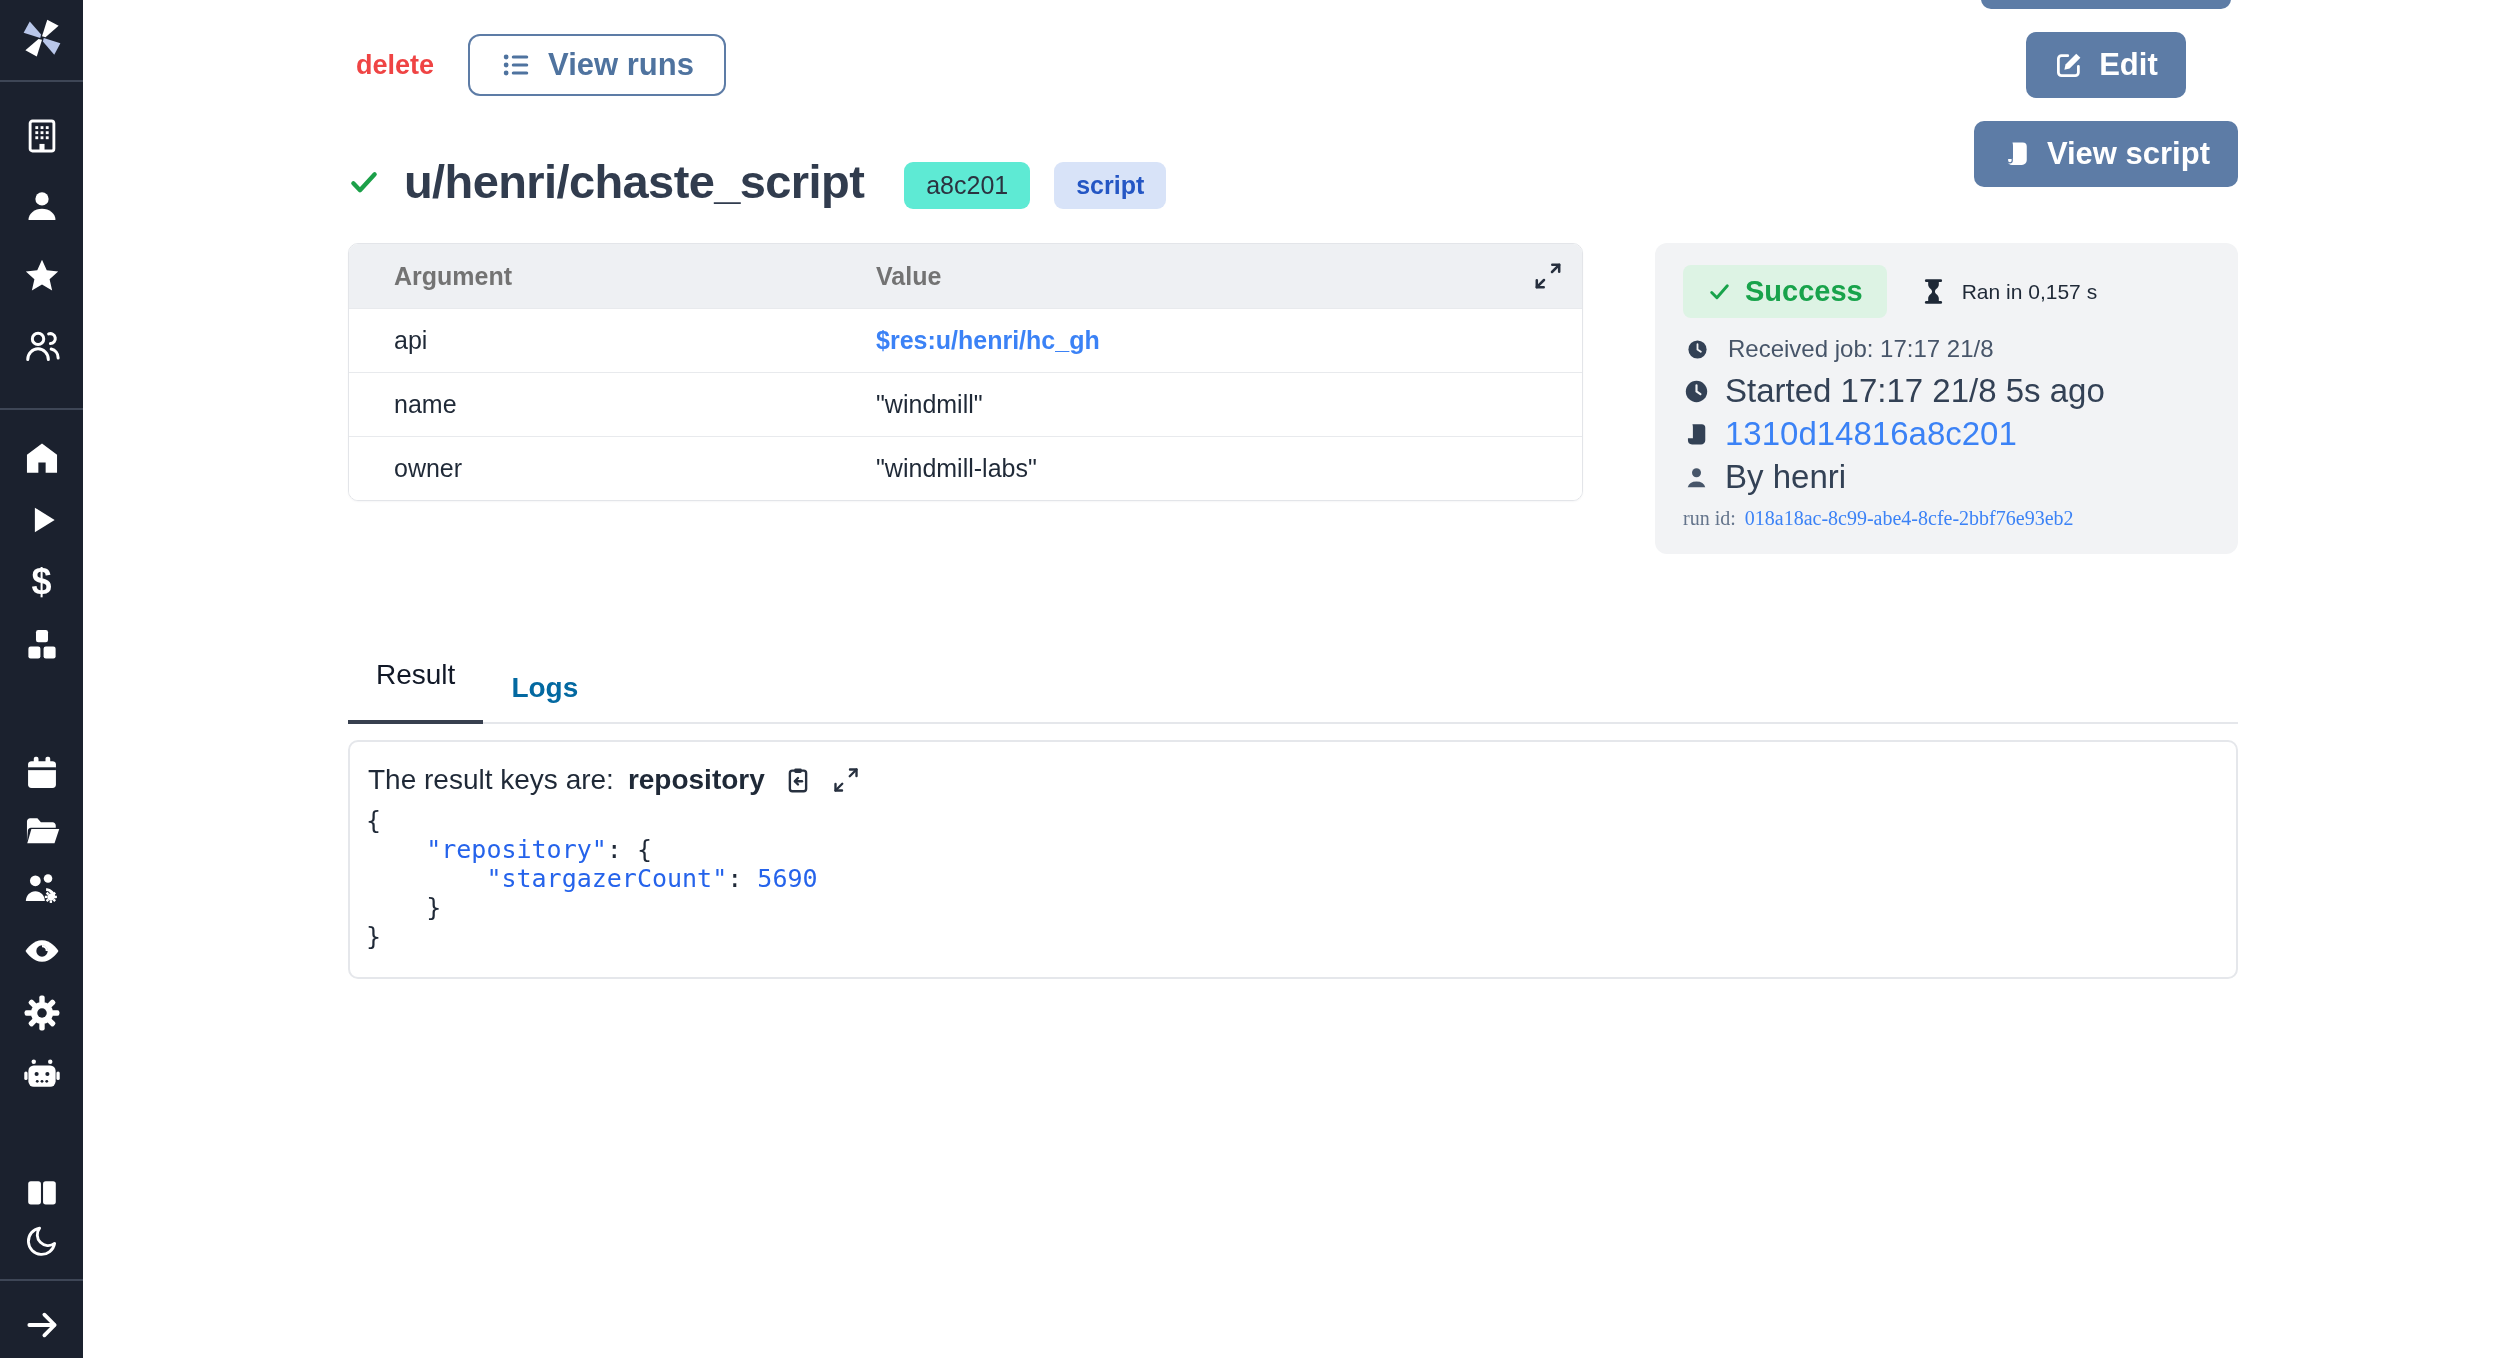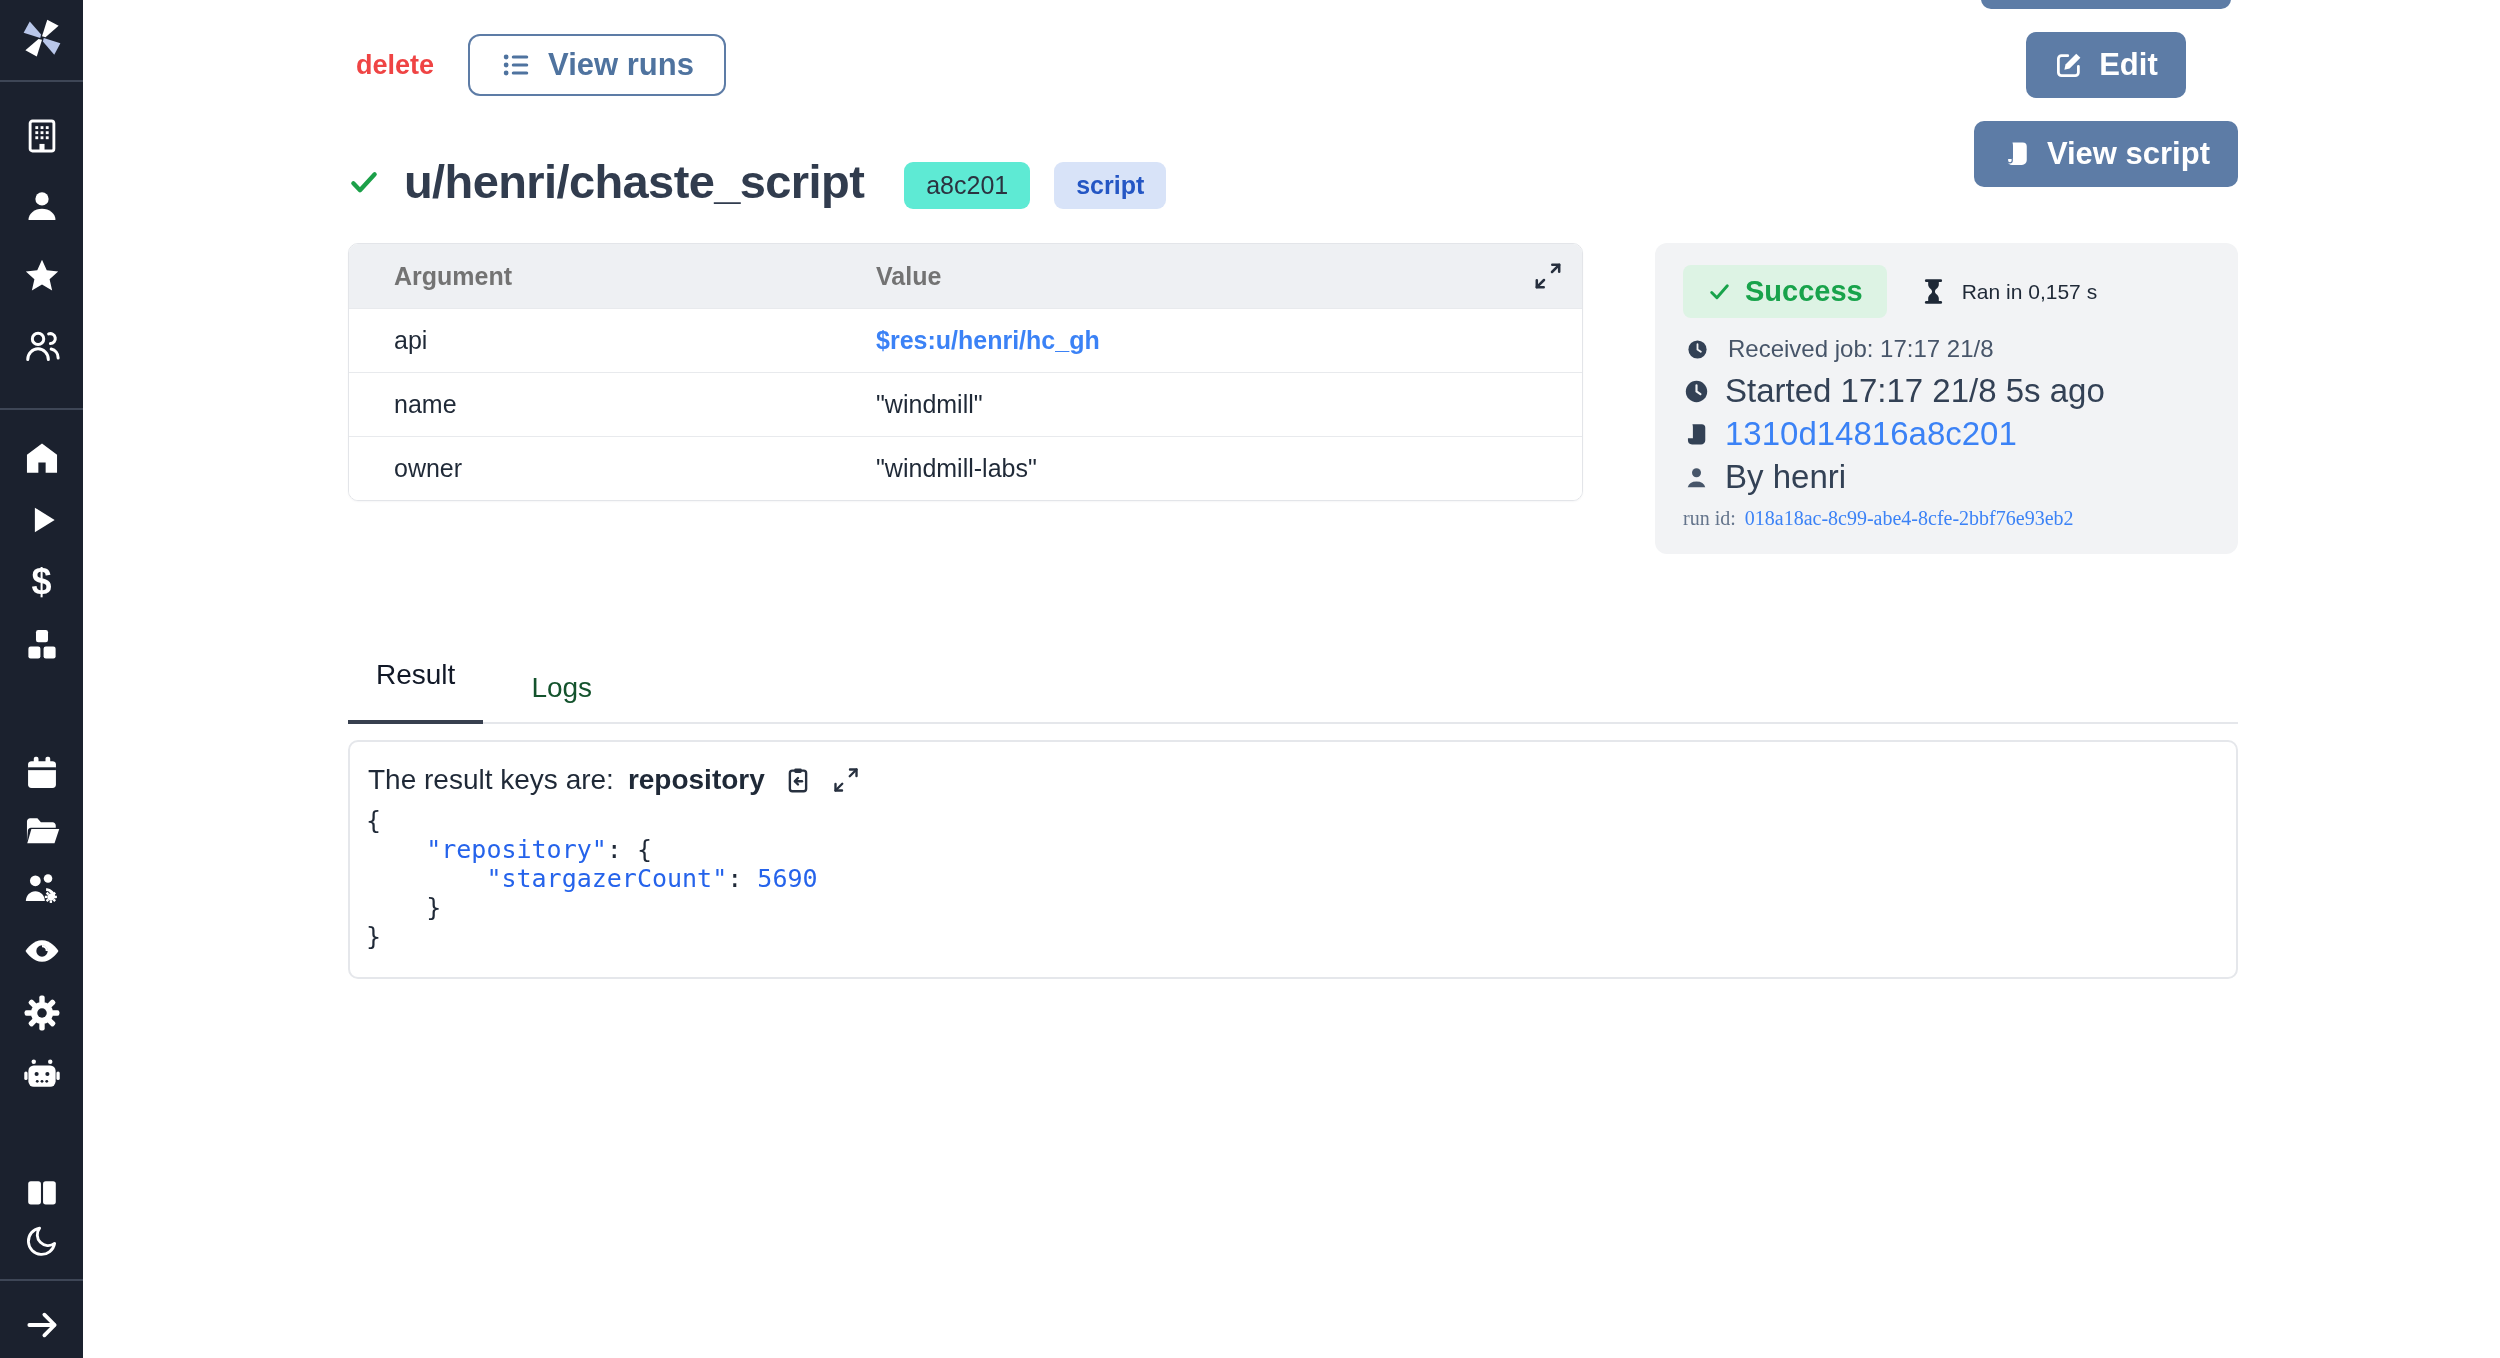--- a/index.html
+++ b/index.html
@@ -82,24 +82,24 @@
   .sp-received { margin-top: 17px; gap: 19px; font-size: 24px; color: #475569; padding-left: 3px; }
   .sp-started { margin-top: 9px; gap: 15px; font-size: 33px; color: #334155; }
   .sp-hash { margin-top: 5px; gap: 15px; font-size: 33px; }
   .sp-author { margin-top: 5px; gap: 15px; font-size: 33px; color: #334155; }
   .sp-runid { margin-top: 11px; font-size: 20px; font-family: Liberation Serif, serif; }
   .runid-label { color: #64748b; }
   .blue-link { color: #3b82f6; text-decoration: none; cursor: pointer; font-weight: 500; }
   .sp-runid .blue-link { margin-left: 9px; font-weight: 400; }
 
   
-  .tabs { margin-top: 94px; display: flex; border-bottom: 2px solid #e5e7eb; gap: 20px; }
+  .tabs { margin-top: 94px; display: flex; border-bottom: 2px solid #e5e7eb; }
   .tab { font-size: 28px; padding: 0 28px 18px; background: none; border: none; cursor: pointer; font-family: inherit; }
   .tab.active { color: #111827; font-weight: 500; border-bottom: 4px solid #38404f; margin-bottom: -2px; }
-  .tab.inactive { color: #14532d; font-weight: 400; margin-top: 24px; }
+  .tab.inactive { color: #0369a1; font-weight: 700; margin-top: 24px; }
 
   
   .result-box { margin-top: 16px; border: 2px solid #e5e7eb; border-radius: 10px; padding: 22px 24px 26px 16px; }
   .result-head { display: flex; align-items: center; gap: 8px; font-size: 28px; color: #1f2937; padding-left: 2px; }
   .result-head strong { font-weight: 700; margin-left: 6px; }
   .result-head .icon-btn { background: none; border: none; cursor: pointer; margin-left: 10px; display: flex; align-items: center; }
   .code { margin-top: 10px; font-family: "DejaVu Sans Mono", monospace; font-size: 25px; line-height: 29px; color: #1f2937; }
   .code .line { white-space: pre; }
   .code .i1 { padding-left: 4ch; }
   .code .i2 { padding-left: 8ch; }

